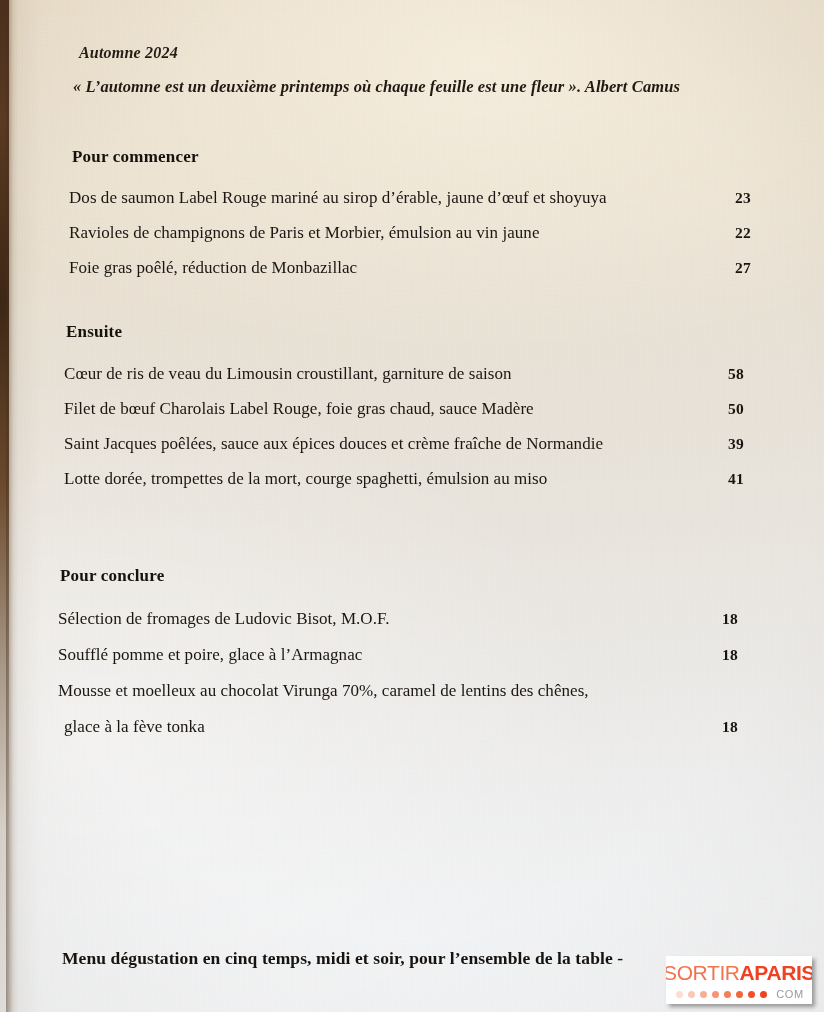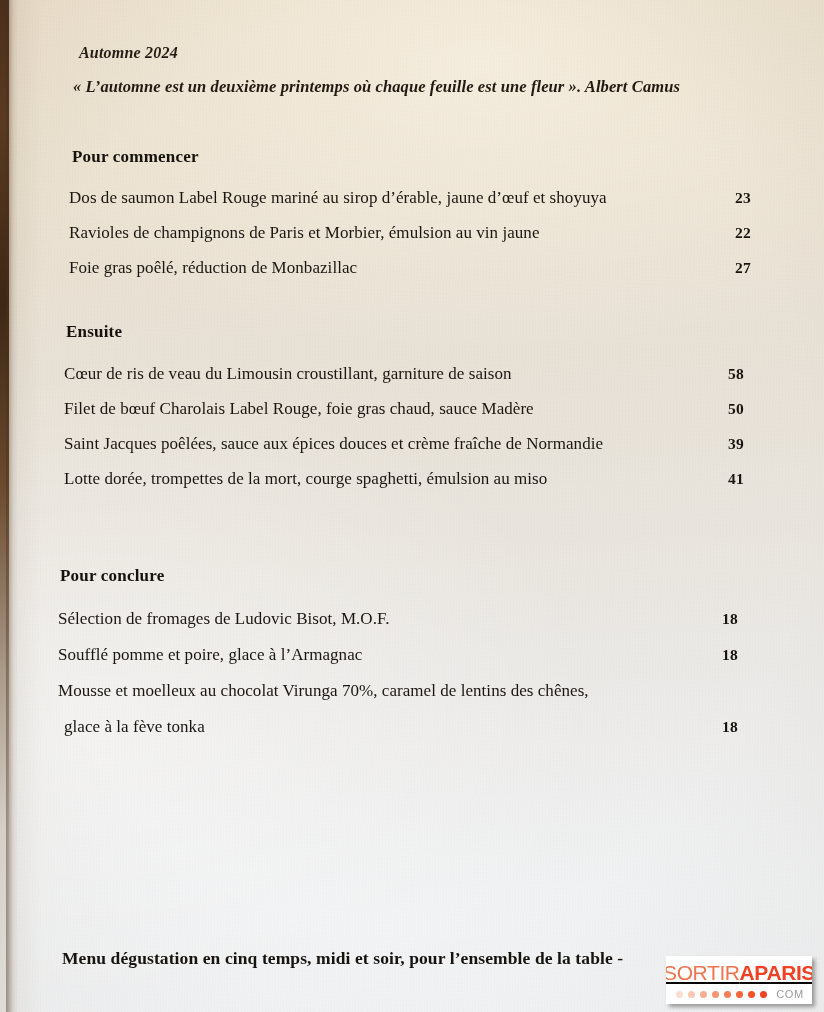--- a/index.html
+++ b/index.html
@@ -179,21 +179,20 @@
     justify-content: center;
     align-items: center;
     overflow: hidden;
   }
   #watermark-wordmark {
     font-family: "Liberation Sans", sans-serif;
     font-size: 21px;
     line-height: 1;
     letter-spacing: -0.4px;
     margin-top: 2px;
-    text-decoration: underline;
   }
   #watermark-sortir { color: #f2744f; font-weight: 400; }
   #watermark-aparis { color: #f04124; font-weight: 700; }
   #watermark-bottom {
     display: flex;
     align-items: center;
     gap: 5px;
     margin-top: 5px;
     margin-left: 2px;
   }

